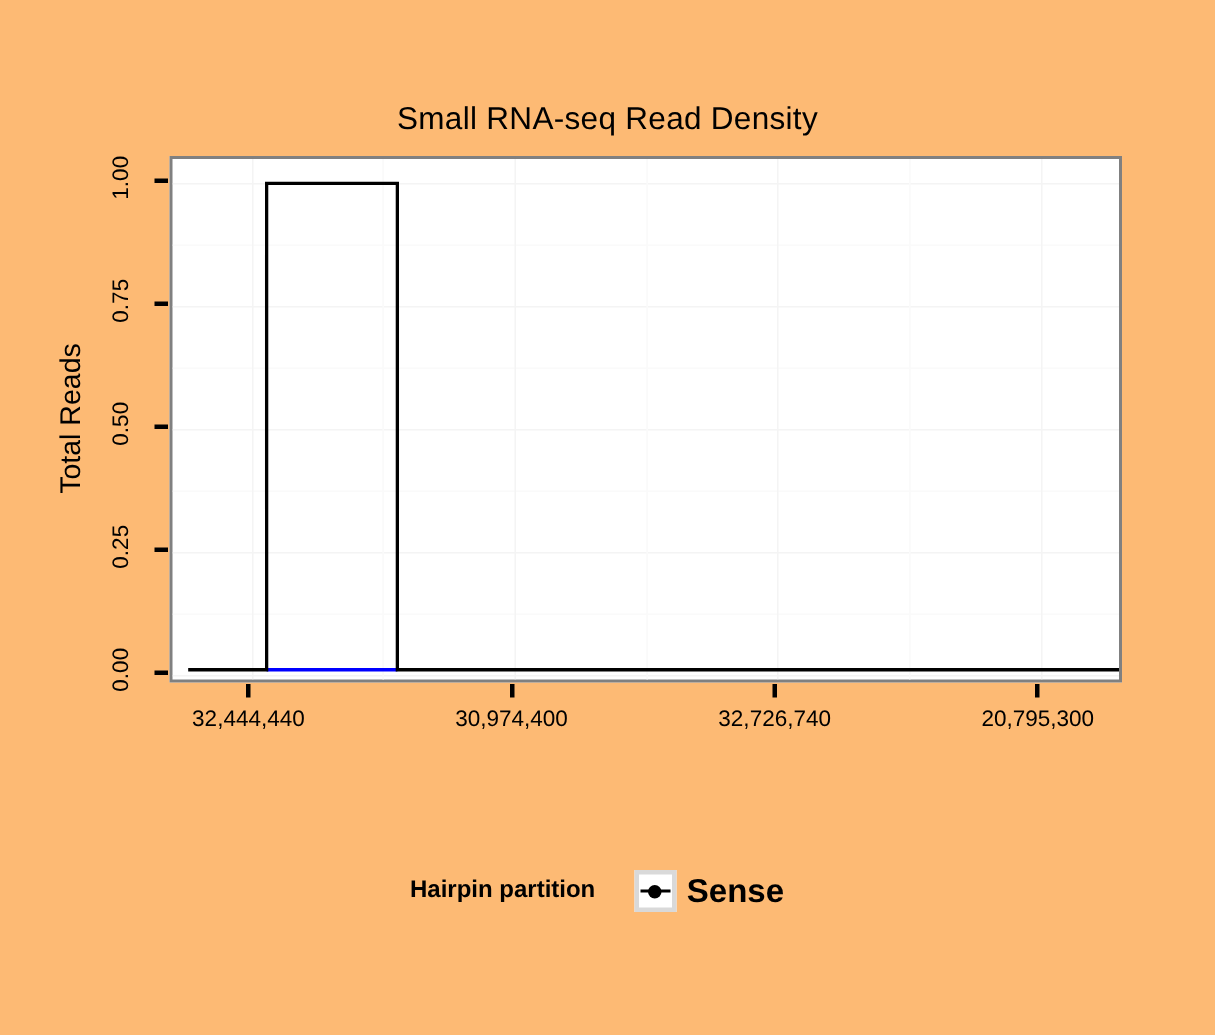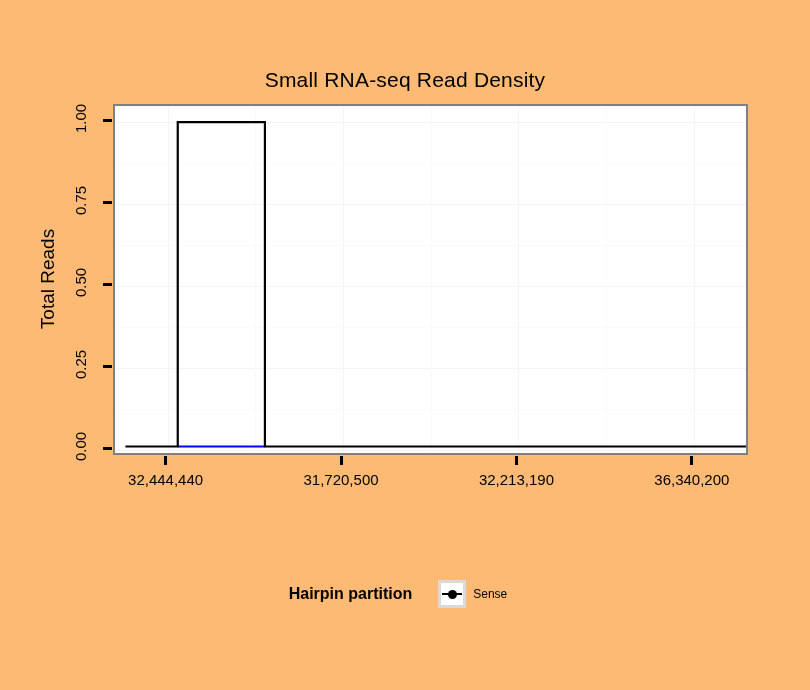--- a/index.html
+++ b/index.html
@@ -177,23 +177,24 @@
     position: absolute;
     left: 50%;
     top: 50%;
     width: 9px;
     height: 9px;
     border-radius: 50%;
     margin-left: -4.5px;
     margin-top: -4.5px;
   }
   .legend-label {
-    font-size: 12px;
-    color: #000000;
-    white-space: nowrap;
+    font-size: 22px;
+    color: #000000;
+    white-space: nowrap;
+    font-weight: bold;
   }
 </style>
 </head>
 <body>
 
 <div id="figure">
 
   <div class="chart-title">Small RNA-seq Read Density</div>
 
   <div class="y-axis-title">
@@ -237,25 +238,25 @@
       <div class="ytick-label" style="left: 51px; top: 274.421px; width: 44px;"><span>0.50</span></div>
       <div class="ytick-mark" style="left: 103px; top: 200.911px;"></div>
       <div class="ytick-label" style="left: 51px; top: 192.411px; width: 44px;"><span>0.75</span></div>
       <div class="ytick-mark" style="left: 103px; top: 118.902px;"></div>
       <div class="ytick-label" style="left: 51px; top: 110.402px; width: 44px;"><span>1.00</span></div>
     </div>
   <div id="x-ticks">
       <div class="xtick-mark" style="left: 164.124px; top: 456px;"></div>
       <div class="xtick-label" style="left: 165.624px; top: 471px;">32,444,440</div>
       <div class="xtick-mark" style="left: 339.539px; top: 456px;"></div>
-      <div class="xtick-label" style="left: 341.039px; top: 471px;">31,720,500</div>
+      <div class="xtick-label" style="left: 341.039px; top: 471px;">30,974,400</div>
       <div class="xtick-mark" style="left: 514.953px; top: 456px;"></div>
-      <div class="xtick-label" style="left: 516.453px; top: 471px;">32,213,190</div>
+      <div class="xtick-label" style="left: 516.453px; top: 471px;">32,726,740</div>
       <div class="xtick-mark" style="left: 690.367px; top: 456px;"></div>
-      <div class="xtick-label" style="left: 691.867px; top: 471px;">36,340,200</div>
+      <div class="xtick-label" style="left: 691.867px; top: 471px;">20,795,300</div>
     </div>
 
 
   <div class="legend">
     <div class="legend-title">Hairpin partition</div>
     <div id="legend-items" style="display:flex;align-items:center;">
         <div class="legend-item">
           <div class="legend-key">
             <div class="key-line" style="background: rgb(0, 0, 0);"></div>
             <div class="key-point" style="background: rgb(0, 0, 0);"></div>

